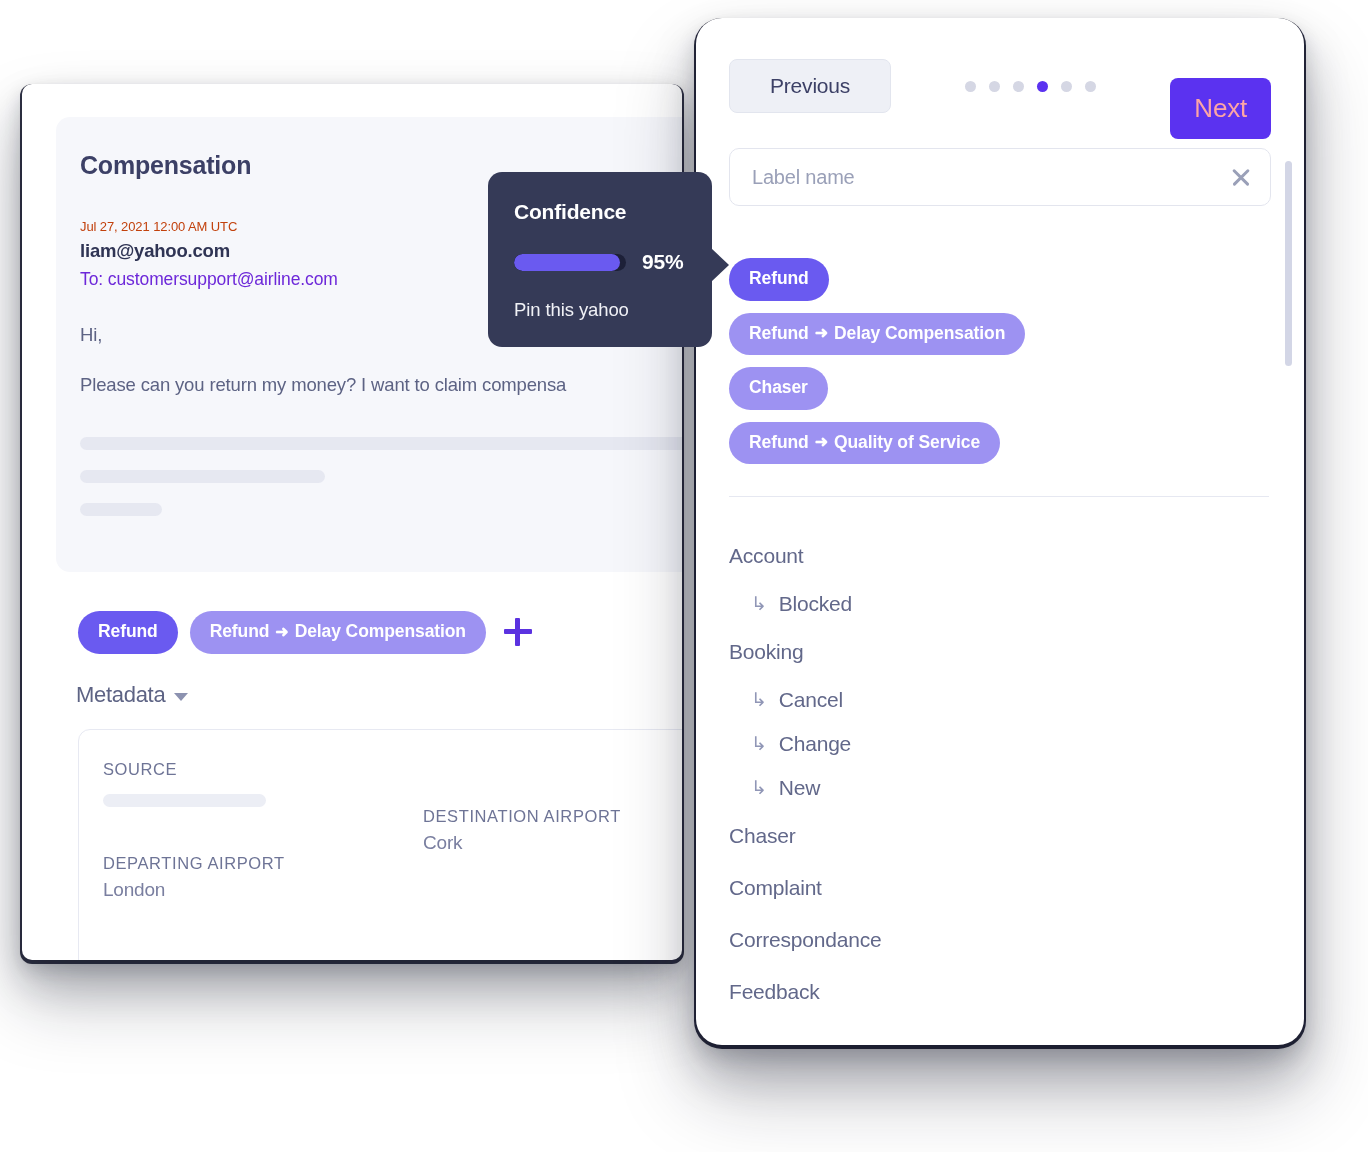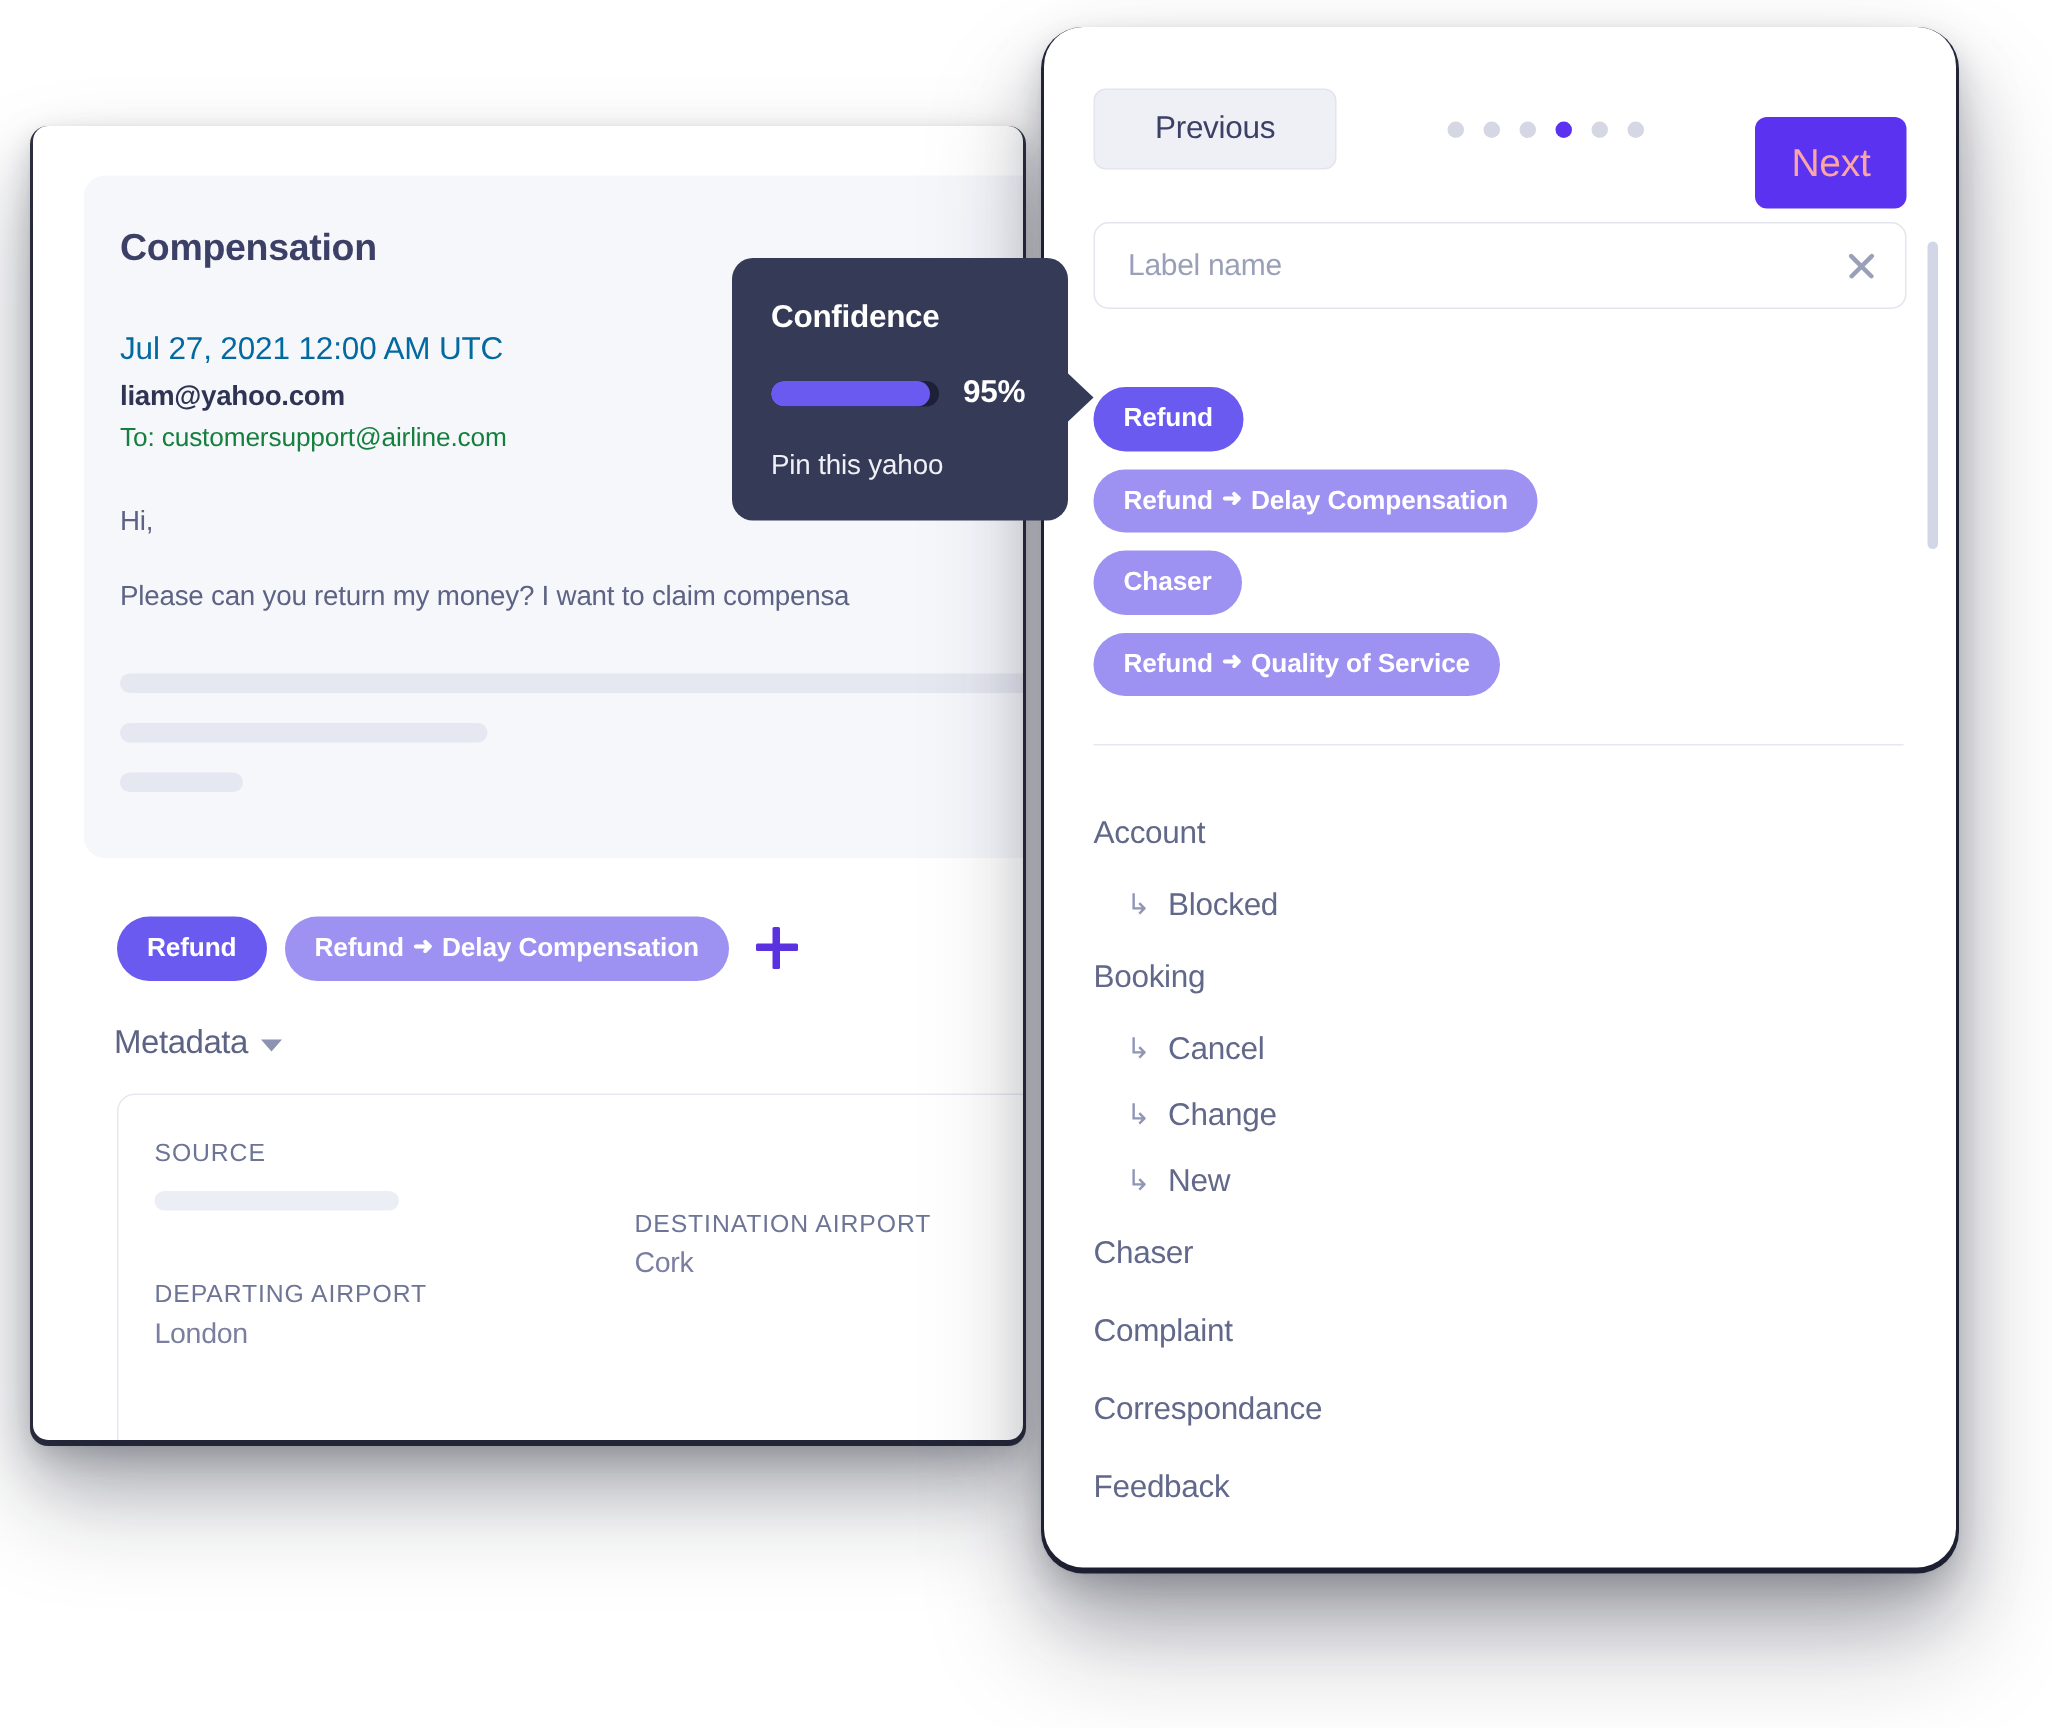--- a/index.html
+++ b/index.html
@@ -52,35 +52,35 @@
 
   #email-subject {
     font-size: 25px;
     font-weight: bold;
     color: #3c4066;
     letter-spacing: -0.2px;
   }
 
   #email-meta { margin-top: 37px; }
   .meta-date {
-    font-size: 21px;
-    color: #0369a1;
+    font-size: 13px;
+    color: #c2410c;
     line-height: 1.55;
     letter-spacing: -0.1px;
   }
   .meta-from {
     font-size: 18.5px;
     color: #2f3454;
     font-weight: bold;
     line-height: 1.5;
     letter-spacing: -0.2px;
   }
   .meta-to {
     font-size: 17.5px;
-    color: #15803d;
+    color: #6d28d9;
     line-height: 1.6;
     letter-spacing: -0.1px;
   }
 
   #email-body { margin-top: 26px; }
   .body-line {
     font-size: 18.5px;
     color: #5d6384;
     line-height: 1.72;
     white-space: nowrap;

